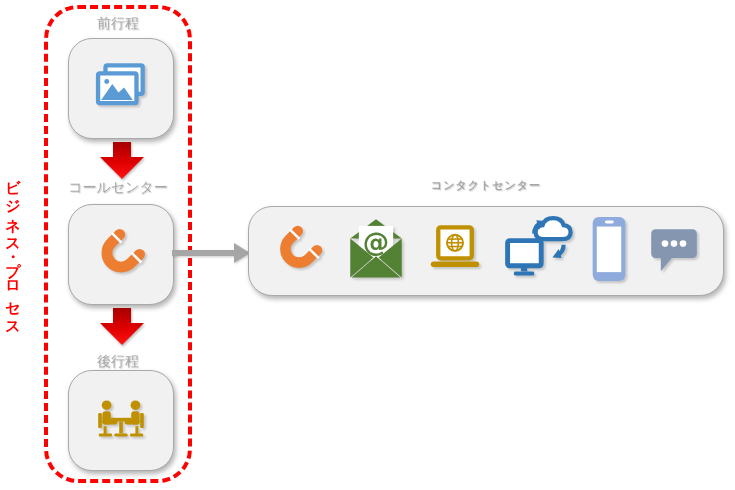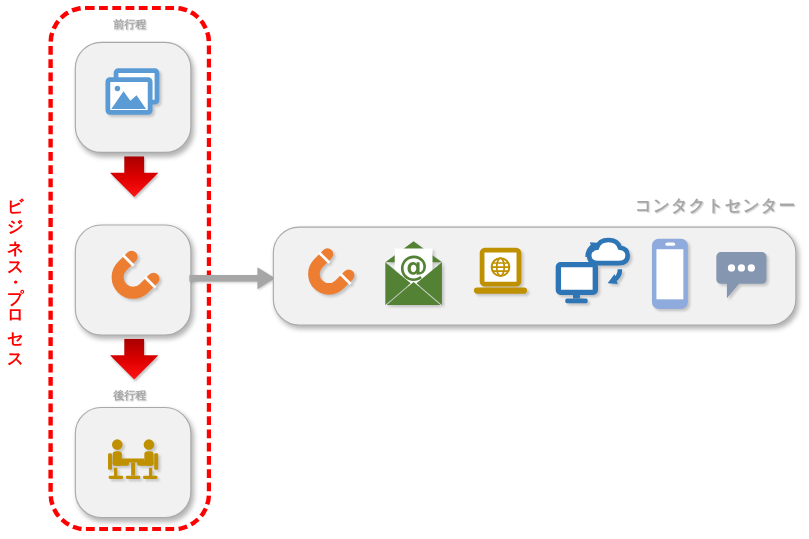--- a/index.html
+++ b/index.html
@@ -12,21 +12,21 @@
     color:#ff0000;font-weight:bold;font-size:15px;letter-spacing:3px;
   }
 
   .dashed-frame{
     position:absolute;left:44px;top:5px;width:140px;height:470px;
     border:4px dashed #ff0000;border-radius:34px;
   }
 
   .step-label{
     position:absolute;left:44px;width:148px;text-align:center;
-    color:#a6a6a6;font-weight:bold;font-size:10px;
+    color:#a6a6a6;font-weight:normal;font-size:14px;
     text-shadow:1px 1px 1px rgba(0,0,0,0.18);
     white-space:nowrap;
   }
   .label-pre{top:15px;}
   .label-call{top:179px;}
   .label-post{top:353px;}
 
   .icon-box{
     position:absolute;left:68px;width:104px;height:99px;
     background:#f1f1f1;border:1.5px solid #a9a9a9;border-radius:24px;
@@ -37,22 +37,22 @@
   .box-call{top:204px;}
   .box-post{top:370px;}
 
   .red-arrow{position:absolute;left:100px;width:44px;height:37px;filter:drop-shadow(1px 2px 1px rgba(0,0,0,0.25));}
   .red-arrow-1{top:142px;}
   .red-arrow-2{top:308px;}
 
   .gray-arrow{position:absolute;left:172px;top:243px;width:78px;height:20px;filter:drop-shadow(1px 1px 1px rgba(0,0,0,0.2));}
 
   .cc-title{
-    position:absolute;left:248px;top:178px;width:476px;text-align:right;
-    color:#a6a6a6;font-weight:bold;font-size:15px;letter-spacing:1px;
+    position:absolute;left:248px;top:178px;width:476px;text-align:center;
+    color:#a6a6a6;font-weight:bold;font-size:11px;letter-spacing:1px;
     text-shadow:1px 1px 1px rgba(0,0,0,0.18);
   }
   .cc-box{
     position:absolute;left:248px;top:206px;width:476px;height:90px;
     background:#f1f1f1;border:1.5px solid #a9a9a9;border-radius:24px;
     box-shadow:2px 3px 5px rgba(0,0,0,0.30);
     display:flex;align-items:center;justify-content:space-evenly;
     padding:0 6px;box-sizing:border-box;
   }
   .cc-box svg{filter:drop-shadow(2px 2px 1px rgba(0,0,0,0.18));}
@@ -85,20 +85,21 @@
         <linearGradient id="redg" x1="0" y1="0" x2="0" y2="1">
           <stop offset="0" stop-color="#a80000"></stop>
           <stop offset="0.55" stop-color="#e00000"></stop>
           <stop offset="1" stop-color="#ff1414"></stop>
         </linearGradient>
       </defs>
       <polygon points="13,0 31,0 31,15 44,15 22,37 0,15 13,15" fill="url(#redg)"></polygon>
     </svg>
   </span>
 
+  <div class="step-label label-call">コールセンター</div>
   <div class="icon-box box-call">
     <span>
       <svg width="64" height="64" viewBox="0 0 100 100">
         <g transform="rotate(45 50 50)">
           <path d="M28 31 L28 50 A22 22 0 0 0 72 50 L72 31" fill="none" stroke="#ed7d31" stroke-width="17" stroke-linecap="round"></path>
           <line x1="17" y1="38" x2="39" y2="38" stroke="#ffffff" stroke-width="4"></line>
           <line x1="61" y1="38" x2="83" y2="38" stroke="#ffffff" stroke-width="4"></line>
         </g>
       </svg>
     </span>

